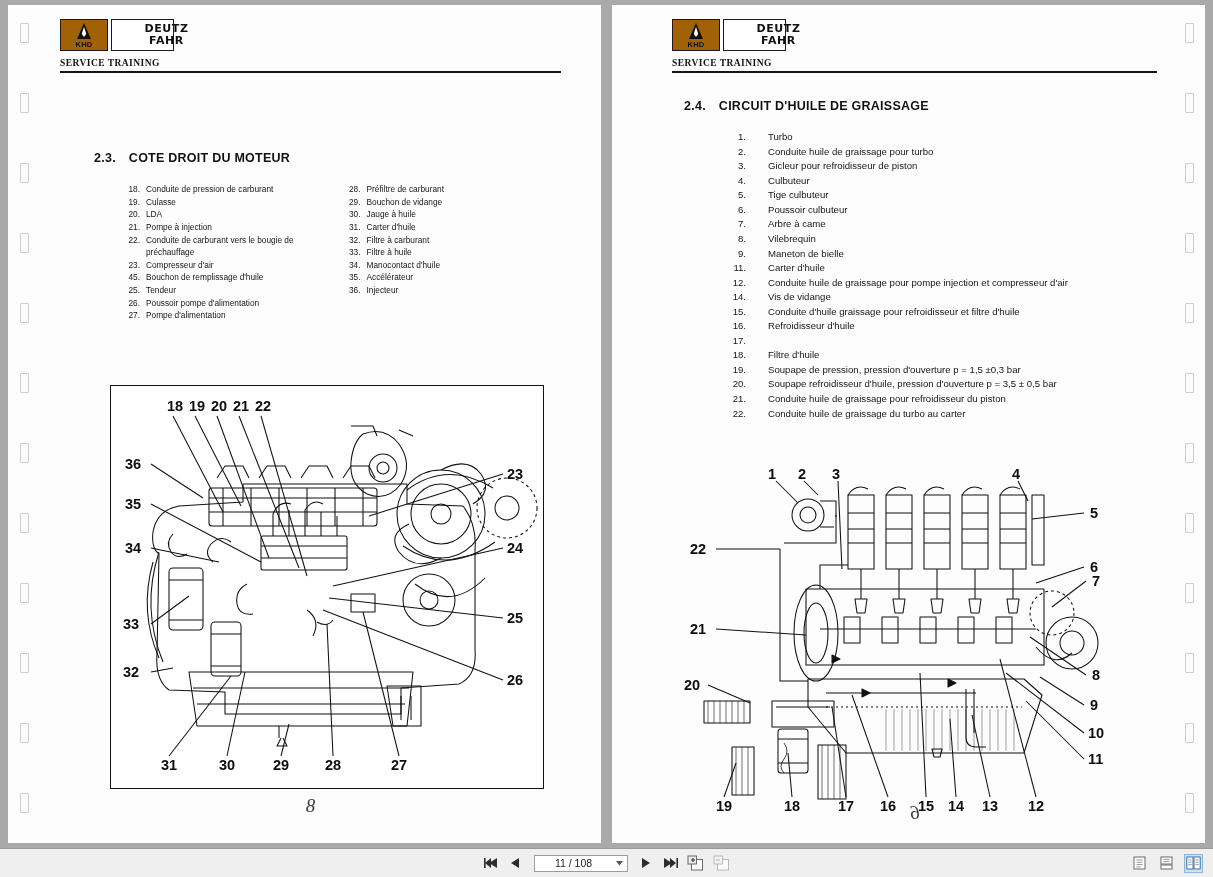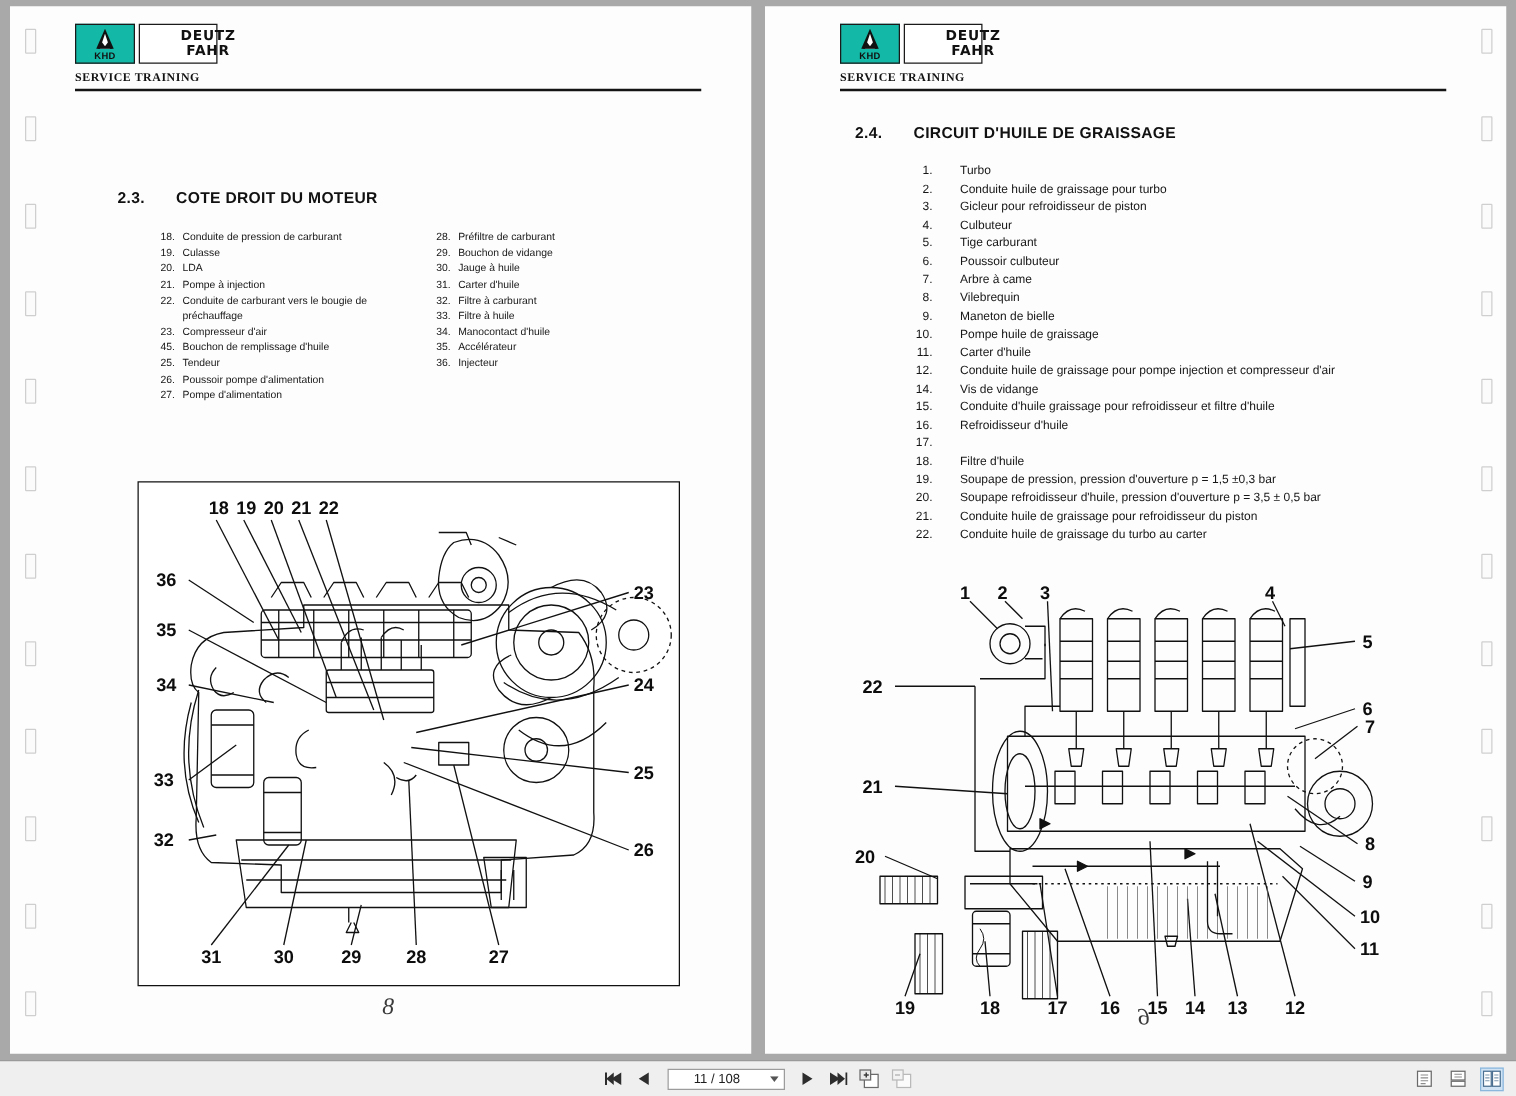--- a/index.html
+++ b/index.html
@@ -49,21 +49,21 @@
   .sheet { position: absolute; left: 52px; right: 40px; top: 0; bottom: 0; }
   .page-right .sheet { left: 60px; right: 48px; }
 
   
   .hdr { padding-top: 14px; }
   .logo-row { display: flex; align-items: stretch; height: 32px; }
   .logo-khd {
     width: 48px; border: 1.6px solid #1a1a1a;
     display: flex; flex-direction: column;
     align-items: center; justify-content: flex-end;
-    box-sizing: border-box; padding-bottom: 1px; background: #14b8a6;
+    box-sizing: border-box; padding-bottom: 1px; background: #a16207;
   }
   .khd-mark { width: 30px; height: 19px; display: block; }
   .khd-text {
     font-size: 7.5px; font-weight: bold; letter-spacing: .3px;
     color: #111; line-height: 8px;
   }
   .logo-deutz {
     margin-left: 3px; width: 63px;
     border: 1.6px solid #1a1a1a; background: #fff;
     display: flex; flex-direction: column;
@@ -80,21 +80,21 @@
     font-size: 9.5px; font-weight: bold; color: #131313;
     letter-spacing: .45px; margin-top: 7px; font-family: Liberation Serif, serif;
   }
   .hdr-rule {
     margin-top: 3px; height: 2.2px; background: #141414;
   }
 
   
   .sect {
     font-size: 12.5px; font-weight: bold; color: #111;
-    letter-spacing: .25px; display: flex; gap: 25px;
+    letter-spacing: .25px; display: flex; gap: 13px;
   }
   .page-left  .sect { margin: 78px 0 0 34px; }
   .page-right .sect { margin: 26px 0 0 12px; }
 
   
   .cols { display: flex; margin: 18px 0 0 60px; }
   .col  { width: 255px; }
   .row  { display: flex; font-size: 8.3px; color: #161616; line-height: 12.6px; }
   .row .n { width: 20px; text-align: right; margin-right: 6px; flex: none; }
   .row .t { flex: 1; }
@@ -461,41 +461,37 @@
           <div class="row">
               <span class="n">3.</span>
               <span class="t">Gicleur pour refroidisseur de piston</span>
             </div>
           <div class="row">
               <span class="n">4.</span>
               <span class="t">Culbuteur</span>
             </div>
           <div class="row">
               <span class="n">5.</span>
-              <span class="t">Tige carburant</span>
+              <span class="t">Tige culbuteur</span>
             </div>
           <div class="row">
               <span class="n">6.</span>
               <span class="t">Poussoir culbuteur</span>
             </div>
           <div class="row">
               <span class="n">7.</span>
               <span class="t">Arbre à came</span>
             </div>
           <div class="row">
               <span class="n">8.</span>
               <span class="t">Vilebrequin</span>
             </div>
           <div class="row">
               <span class="n">9.</span>
               <span class="t">Maneton de bielle</span>
-            </div>
-          <div class="row">
-              <span class="n">10.</span>
-              <span class="t">Pompe huile de graissage</span>
             </div>
           <div class="row">
               <span class="n">11.</span>
               <span class="t">Carter d'huile</span>
             </div>
           <div class="row">
               <span class="n">12.</span>
               <span class="t">Conduite huile de graissage pour pompe injection et compresseur d'air</span>
             </div>
           <div class="row">

